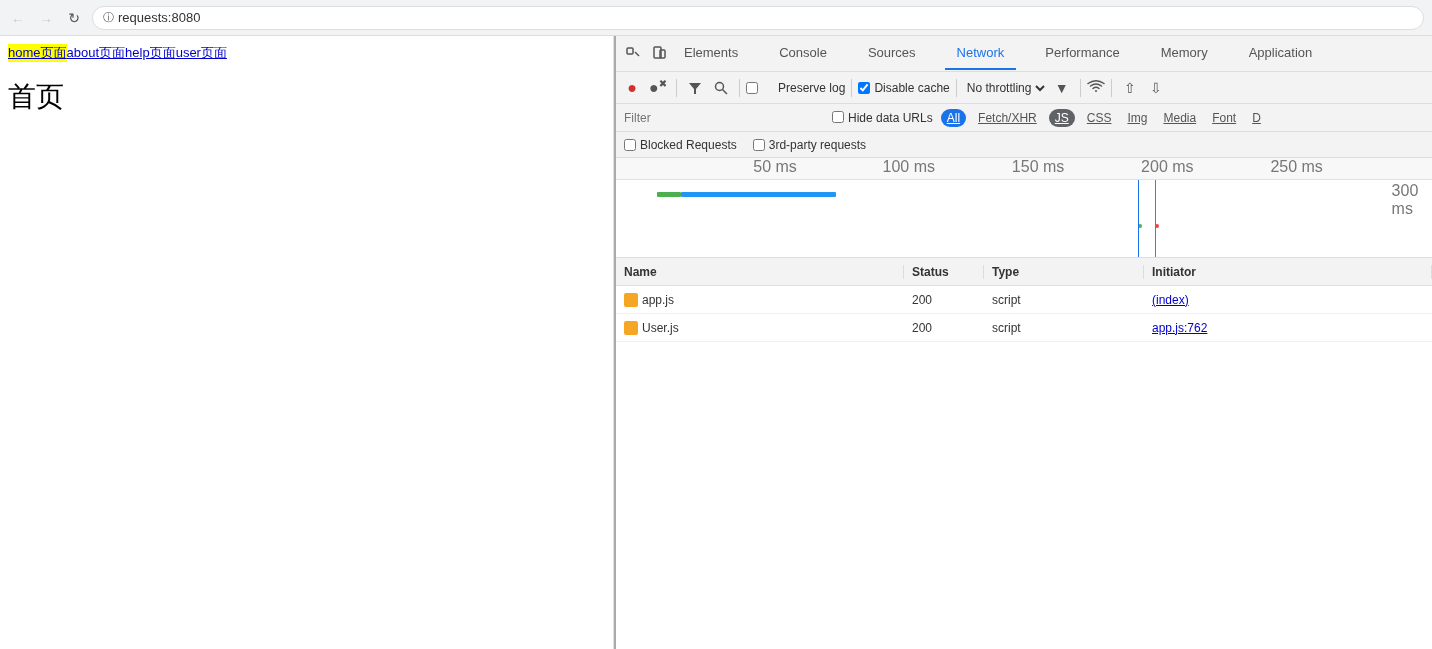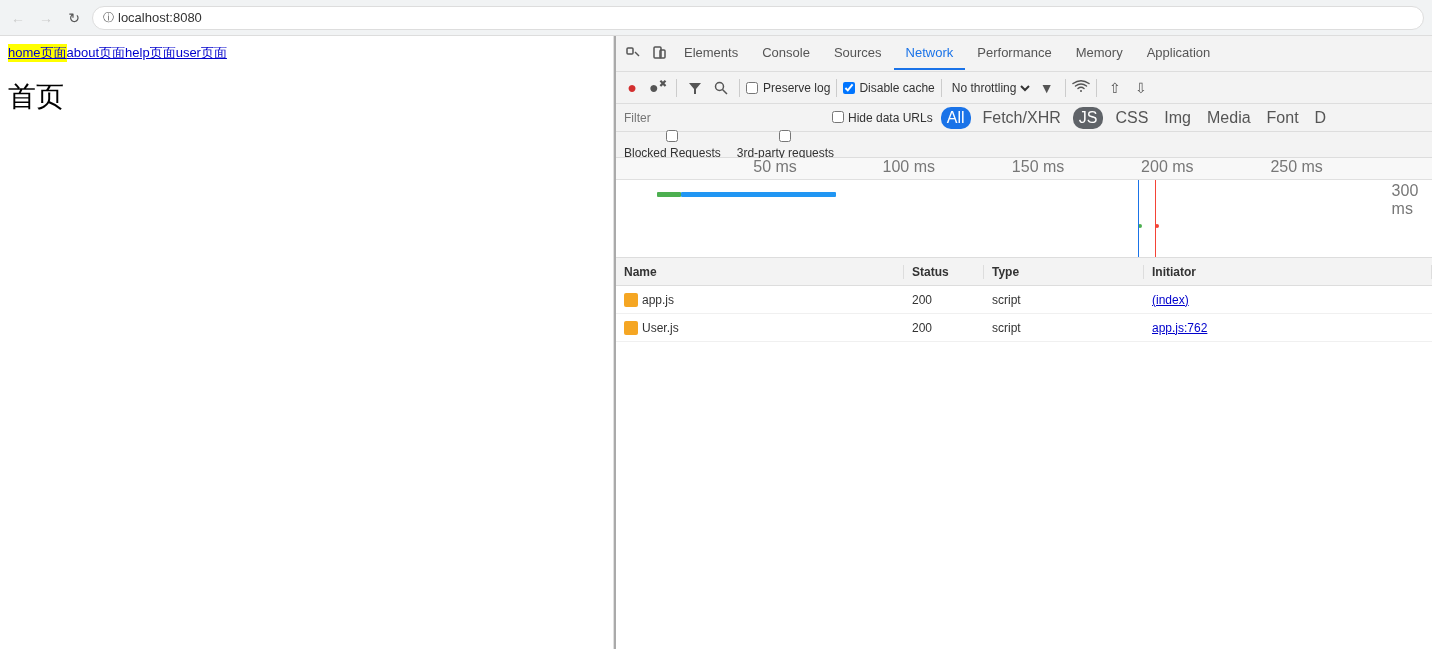--- a/index.html
+++ b/index.html
@@ -83,21 +83,21 @@
       padding: 0 4px;
     }
     .devtools-icon-btn {
       width: 26px; height: 26px; display: flex; align-items: center; justify-content: center;
       color: #555; font-size: 14px; cursor: pointer; border-radius: 3px; border: none; background: none;
     }
     .devtools-tabs-list {
       display: flex;
       align-items: flex-end;
       flex: 1;
-      gap: 0;
+      gap: 17px;
     }
     .devtools-tab {
       padding: 8px 12px;
       font-size: 13px;
       color: #555;
       cursor: pointer;
       border-bottom: 2px solid transparent;
       white-space: nowrap;
     }
     .devtools-tab.active {
@@ -116,21 +116,21 @@
       padding: 0 4px;
       gap: 2px;
     }
     .toolbar-btn {
       width: 24px; height: 24px; display: flex; align-items: center; justify-content: center;
       color: #555; font-size: 14px; cursor: pointer; border-radius: 3px; border: none; background: none;
     }
     .toolbar-btn.red { color: #d32f2f; }
     .toolbar-separator { width: 1px; height: 18px; background: #ccc; margin: 0 4px; }
     .preserve-log-label {
-      display: flex; align-items: center; gap: 5px; font-size: 12px; color: #333; cursor: pointer;
+      display: flex; align-items: center; gap: 20px; font-size: 12px; color: #333; cursor: pointer;
     }
     .preserve-log-label input { width: 12px; height: 12px; }
     .disable-cache-label {
       display: flex; align-items: center; gap: 4px; font-size: 12px; color: #333; cursor: pointer;
     }
     .disable-cache-label input { width: 12px; height: 12px; }
     .throttle-select {
       font-size: 12px; border: none; background: #f3f3f3; color: #333; cursor: pointer;
     }
     .wifi-icon { color: #555; font-size: 13px; }
@@ -147,37 +147,37 @@
     }
     .filter-input {
       border: none; background: transparent; font-size: 12px; color: #333; outline: none;
       width: 200px;
     }
     .hide-data-label {
       display: flex; align-items: flex-start; gap: 4px; font-size: 12px; color: #333; cursor: pointer;
     }
     .hide-data-label input { width: 12px; height: 12px; }
     .filter-type-btn {
-      font-size: 16px; color: #555; cursor: pointer; padding: 2px 4px;
-      border-radius: 2px; border: none; background: none;
+      font-size: 12px; color: #555; cursor: pointer; padding: 2px 4px;
+      border-radius: 2px; border: none; background: none; text-decoration: underline;
     }
     .filter-type-btn.active { background: #1a73e8; color: #fff; border-radius: 10px; padding: 2px 6px; }
 
     
     .blocked-bar {
       display: flex;
       align-items: center;
       border-bottom: 1px solid #ddd;
       background: #f3f3f3;
       height: 26px;
       padding: 0 8px;
       gap: 16px;
     }
     .blocked-label {
-      display: flex; align-items: center; gap: 4px; font-size: 12px; color: #333; cursor: pointer; flex-direction: column;
+      display: flex; align-items: center; gap: 4px; font-size: 12px; color: #333; cursor: pointer;
     }
     .blocked-label input { width: 12px; height: 12px; }
 
     
     .timeline-area {
       background: #fff;
       border-bottom: 1px solid #ddd;
       height: 100px;
       position: relative;
       overflow: hidden;
@@ -261,21 +261,21 @@
   </style>
 </head>
 <body>
 
 <div class="browser-bar">
   <button class="nav-btn disabled">←</button>
   <button class="nav-btn disabled">→</button>
   <button class="nav-btn">↻</button>
   <div class="address-bar">
     <span class="lock-icon">ⓘ</span>
-    <span>localhost:8080</span>
+    <span>requests:8080</span>
   </div>
 </div>
 
 <div class="main-area">
 
   <div class="page-content">
     <div class="nav-links">
       <span class="nav-link highlighted">home页面</span>
       <span> </span>
       <span class="nav-link">about页面</span>

